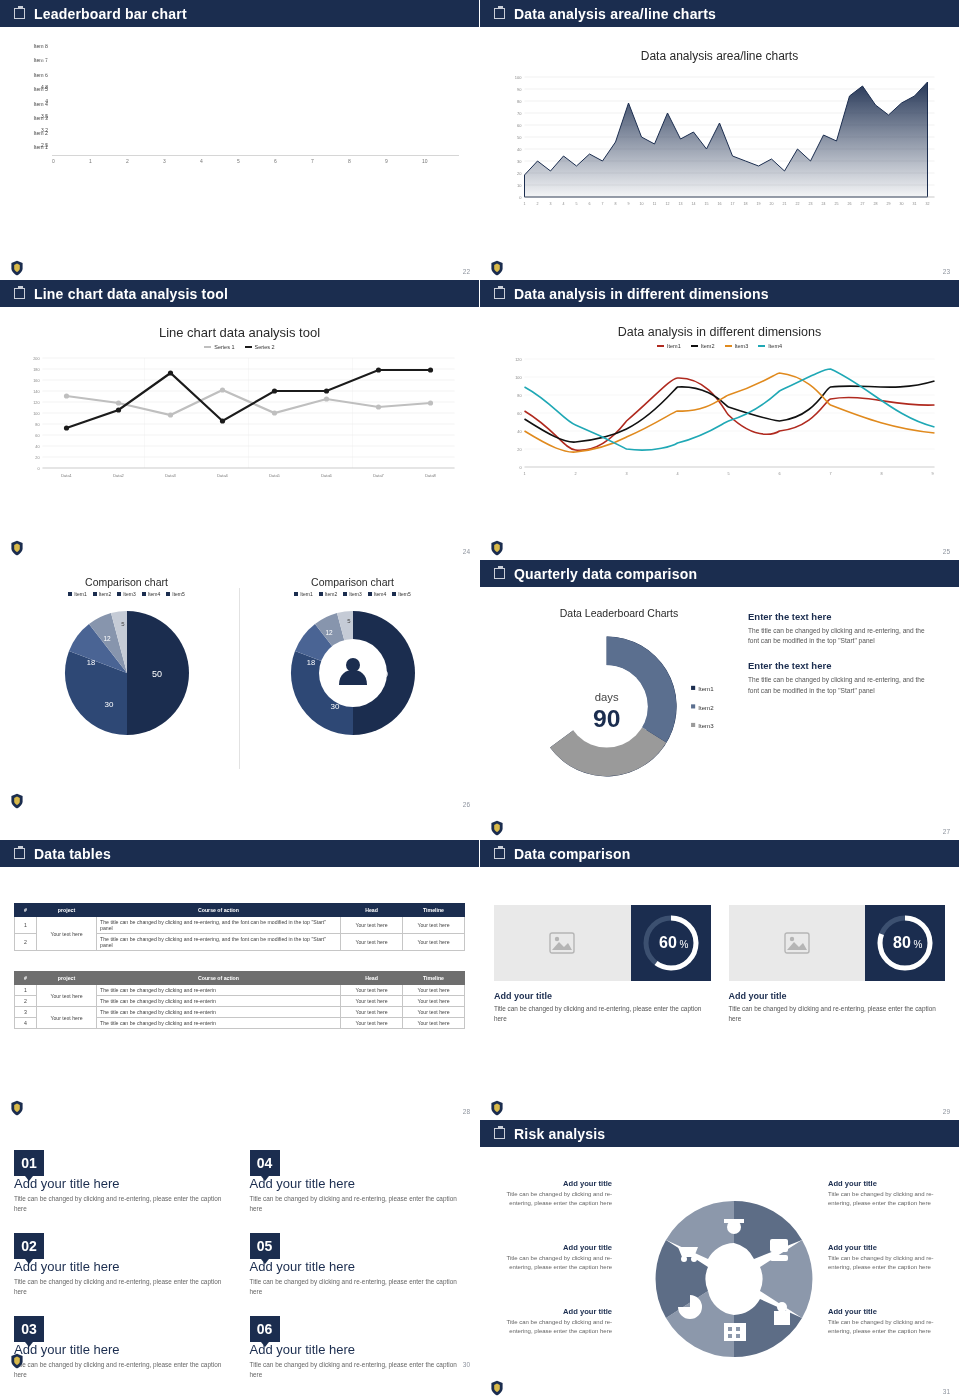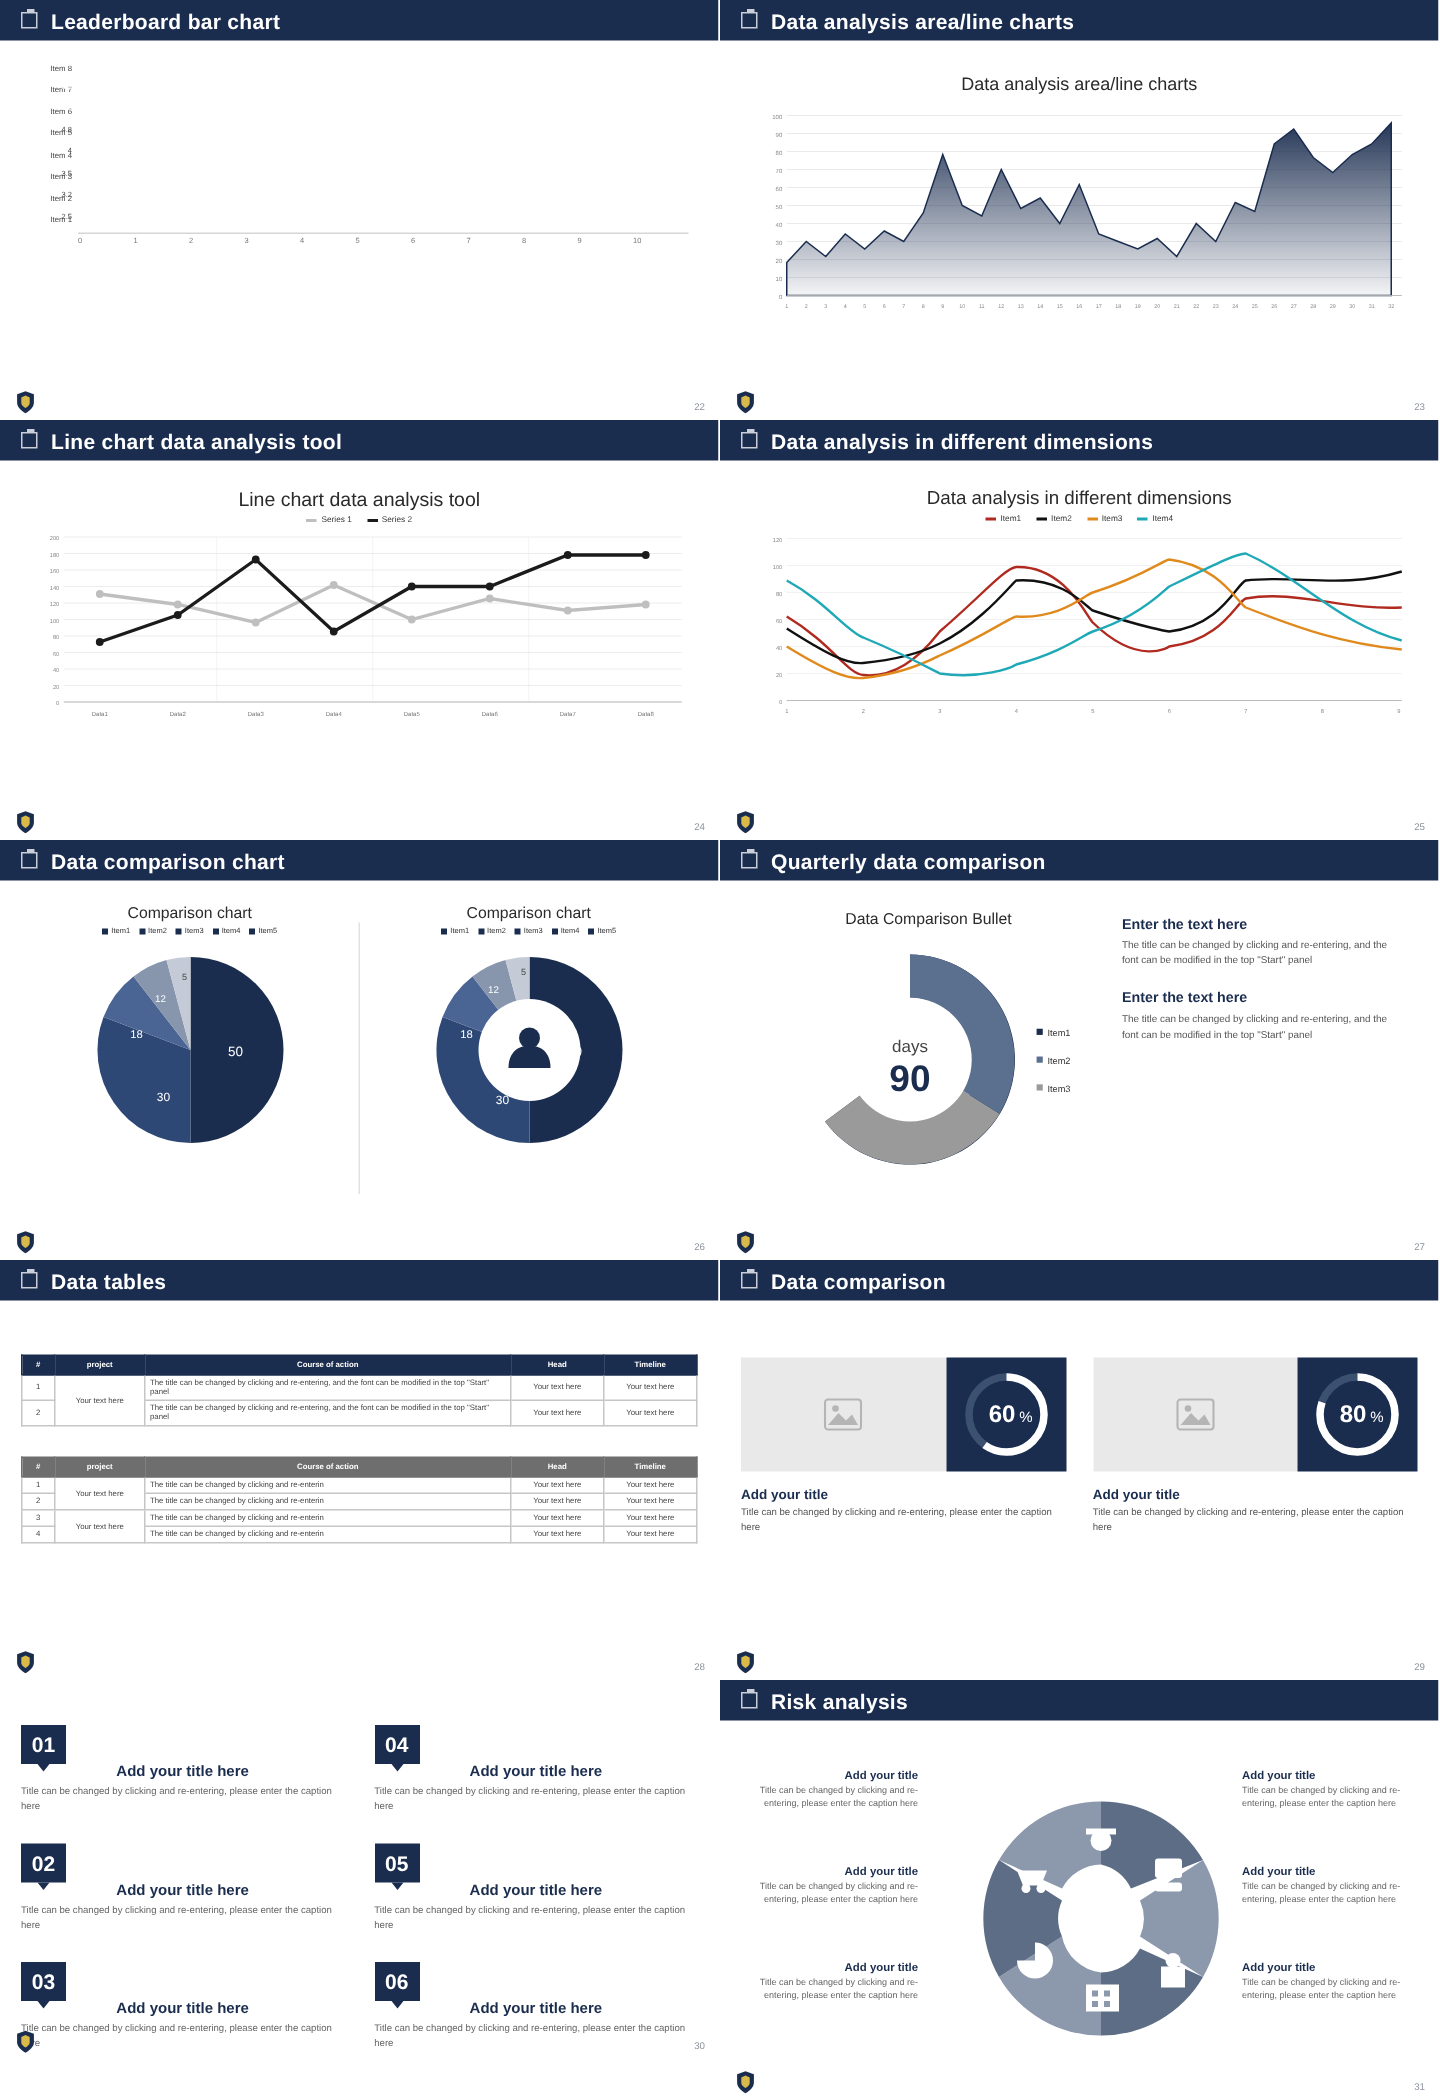--- a/index.html
+++ b/index.html
@@ -131,21 +131,21 @@
     width: 30px; height: 26px; background: #1b2d4f; color: #fff;
     font-size: 14px; font-weight: bold; display: flex;
     align-items: center; justify-content: center; position: relative;
     margin-right: 9px; flex: none;
   }
   .toc-num::after {
     content: ""; position: absolute; bottom: -5px; left: 50%;
     margin-left: -4px; border-left: 4px solid transparent;
     border-right: 4px solid transparent; border-top: 5px solid #1b2d4f;
   }
-  .toc-title { font-size: 10px; font-weight: bold; color: #1b2d4f; margin-bottom: 3px; text-align: center; }
+  .toc-title { font-size: 13px; font-weight: normal; color: #1b2d4f; margin-bottom: 3px; }
   .toc-desc { font-size: 6.4px; color: #666; line-height: 1.5; }
 
   
   .risk { position: relative; height: 100%; }
   .risk-item { position: absolute; width: 112px; }
   .risk-item .t { font-size: 7.6px; font-weight: bold; color: #1b2d4f; margin-bottom: 2px; }
   .risk-item .d { font-size: 6px; color: #666; line-height: 1.5; }
   .risk-item.right { text-align: left; }
   .risk-item.left { text-align: right; }
 </style>
@@ -486,24 +486,20 @@
       </svg>
       <svg class="emblem" viewBox="0 0 20 24">
         <path d="M10 1 L18 4 V12 C18 18 10 22 10 22 C10 22 2 18 2 12 V4 Z" fill="#1b2d4f"></path>
         <path d="M10 5 L14 7 V12 C14 15 10 17 10 17 C10 17 6 15 6 12 V7 Z" fill="#d8b94a"></path>
       </svg>
       <span class="slide-num">25</span>
     </div>
   </div>
 
   <div class="slide">
-    <div class="slide-header">
-      <span class="hdr-icon"></span>
-      <span class="hdr-title">Data comparison chart</span>
-    </div>
     <div class="slide-body">
       <div class="two-col" style="height:225px">
         <div class="half">
           <div class="sub-title">Comparison chart</div>
           <div class="mini-legend">
             <span>
                 <i></i>
                 <span>Item1</span>
               </span>
             <span>
@@ -591,21 +587,21 @@
   </div>
 
   <div class="slide">
     <div class="slide-header">
       <span class="hdr-icon"></span>
       <span class="hdr-title">Quarterly data comparison</span>
     </div>
     <div class="slide-body">
       <div class="two-col">
         <div class="q-left">
-          <div class="sub-title" style="margin-top:14px">Data Comparison Bullet</div>
+          <div class="sub-title" style="margin-top:14px">Data Leaderboard Charts</div>
           <svg viewBox="0 0 220 170" width="250" height="175">
             <g transform="translate(98,82)">
               <path d="M0,-68 A68,68 0 1,1 -55,40 L-28,20 A40,40 0 1,0 0,-40 Z" fill="#1b2d4f"></path>
               <path d="M-55,40 A68,68 0 0,0 58,35 L34,20 A40,40 0 0,1 -28,20 Z" fill="#9a9a9a"></path>
               <path d="M58,35 A68,68 0 0,0 0,-68 L0,-40 A40,40 0 0,1 34,20 Z" fill="#5b6f8f"></path>
               <circle cx="0" cy="0" r="40" fill="#fff"></circle>
               <text x="0" y="-5" font-size="11" fill="#444" text-anchor="middle" font-family="Liberation Sans">days</text>
               <text x="0" y="20" font-size="24" font-weight="bold" fill="#1b2d4f" text-anchor="middle" font-family="Liberation Sans">90</text>
             </g>
             <g font-size="6" fill="#333" font-family="Liberation Sans">

